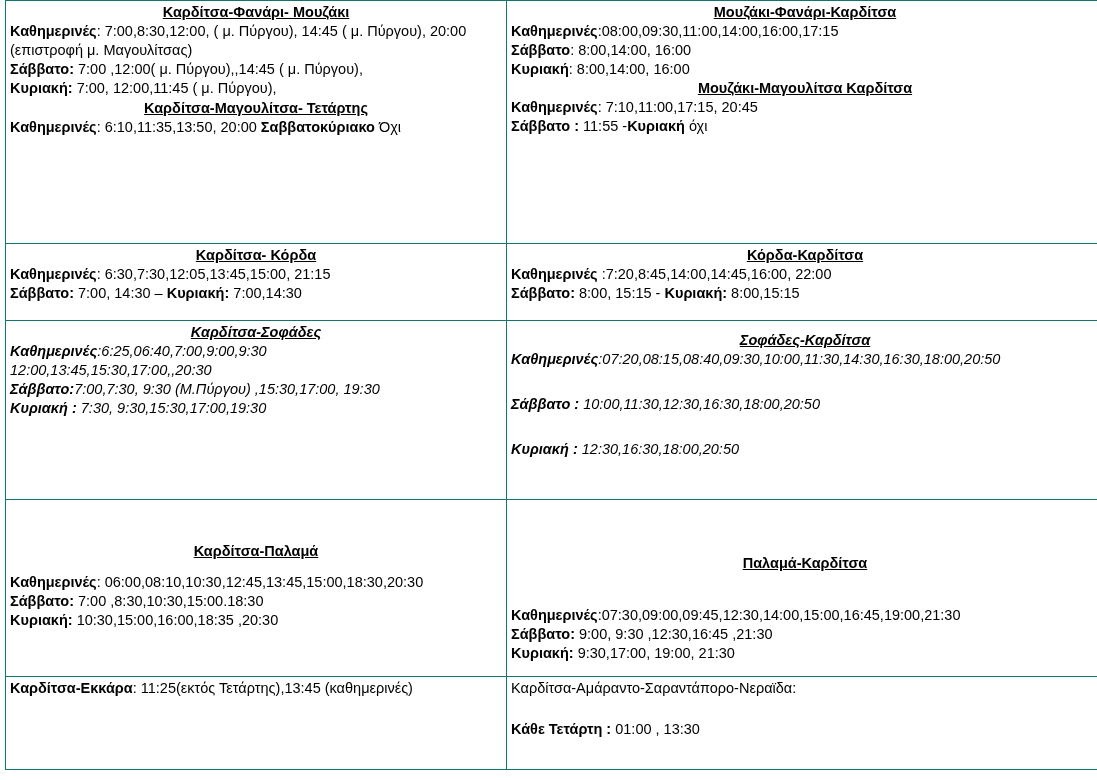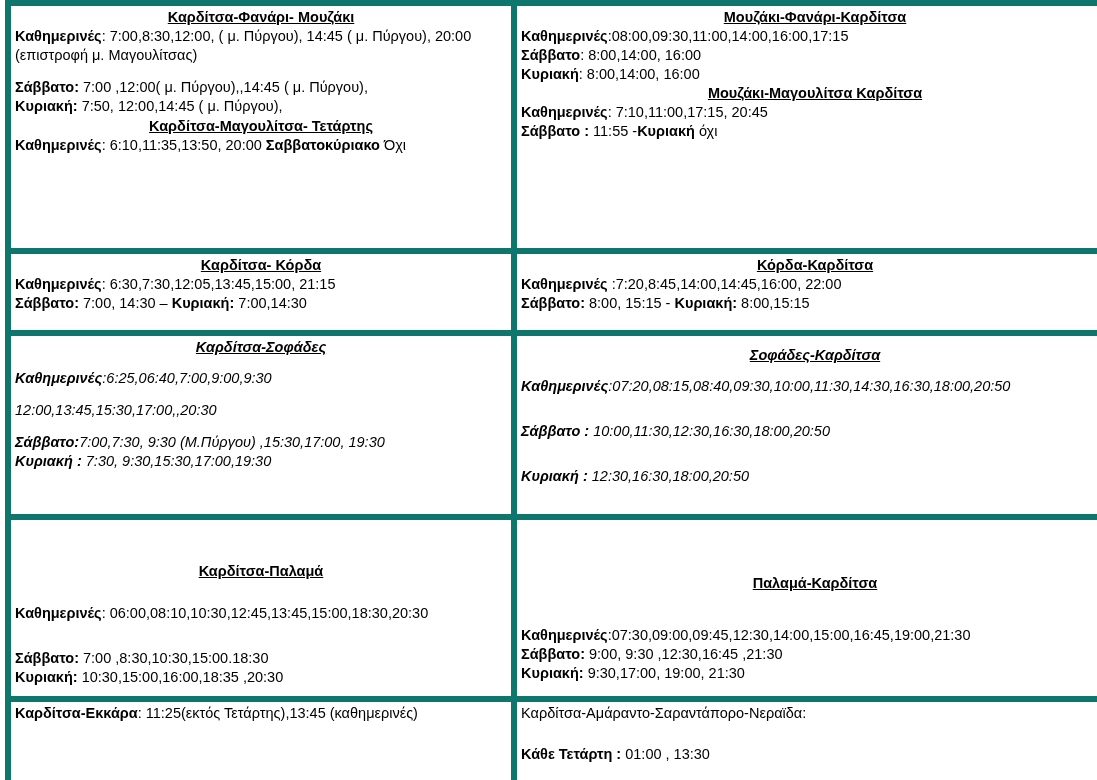--- a/index.html
+++ b/index.html
@@ -15,39 +15,39 @@
     color: #000000;
     overflow: hidden;
   }
   table.schedule {
     border-collapse: collapse;
     width: 1082px;
     margin: 0 0 0 5px;
     table-layout: fixed;
   }
   table.schedule td {
-    border: 6px solid #0f766e;
+    border: 1px solid #0f766e;
     vertical-align: top;
     padding: 2px 4px 4px 4px;
   }
   .col-left  { width: 492px; }
   .col-right { width: 588px; }
 
   .title {
     text-align: center;
     font-weight: bold;
     text-decoration: underline;
     margin: 0 0 1px 0;
     line-height: 1.25;
   }
   .line {
     margin: 0;
     line-height: 1.3;
   }
-  .line.sp { margin-top: 13px; }
+  .line.sp { margin-top: 0; }
   .b { font-weight: bold; text-align: right; }
   .pad-top-1  { padding-top: 1px; }
   .pad-top-8  { padding-top: 8px; }
   .pad-top-40 { padding-top: 40px; }
   .pad-top-52 { padding-top: 52px; }
   .h-cell-1 { height: 236px; }
   .h-cell-2 { height: 70px; }
   .h-cell-3 { height: 172px; font-style: italic; }
   .h-cell-4 { height: 170px; }
   .h-cell-5 { height: 86px; }
@@ -56,21 +56,21 @@
 <body>
 
 <table class="schedule">
   <tbody>
 
     <tr>
       <td class="col-left h-cell-1">
         <div class="title">Καρδίτσα-Φανάρι- Μουζάκι</div>
         <div class="line"><span class="b">Καθημερινές</span><span>: 7:00,8:30,12:00, ( μ. Πύργου), 14:45 ( μ. Πύργου), 20:00 (επιστροφή μ. Μαγουλίτσας)</span></div>
         <div class="line sp"><span class="b">Σάββατο:</span><span> 7:00  ,12:00( μ. Πύργου),,14:45 ( μ. Πύργου),</span></div>
-        <div class="line"><span class="b">Κυριακή:</span><span> 7:50,  12:00,14:45 ( μ. Πύργου),</span></div>
+        <div class="line"><span class="b">Κυριακή:</span><span> 7:00,  12:00,11:45 ( μ. Πύργου),</span></div>
         <div class="title pad-top-1">Καρδίτσα-Μαγουλίτσα- Τετάρτης</div>
         <div class="line"><span class="b">Καθημερινές</span><span>: 6:10,11:35,13:50, 20:00 </span><span class="b">Σαββατοκύριακο</span><span> Όχι</span></div>
       </td>
       <td class="col-right h-cell-1">
         <div class="title">Μουζάκι-Φανάρι-Καρδίτσα</div>
         <div class="line"><span class="b">Καθημερινές</span><span>:08:00,09:30,11:00,14:00,16:00,17:15</span></div>
         <div class="line"><span class="b">Σάββατο</span><span>: 8:00,14:00, 16:00</span></div>
         <div class="line"><span class="b">Κυριακή</span><span>: 8:00,14:00, 16:00</span></div>
         <div class="title">Μουζάκι-Μαγουλίτσα Καρδίτσα</div>
         <div class="line"><span class="b">Καθημερινές</span><span>: 7:10,11:00,17:15, 20:45</span></div>
@@ -103,22 +103,22 @@
         <div class="title pad-top-8">Σοφάδες-Καρδίτσα</div>
         <div class="line sp"><span class="b">Καθημερινές</span><span>:07:20,08:15,08:40,09:30,10:00,11:30,14:30,16:30,18:00,20:50</span></div>
         <div class="line sp" style="margin-top:26px"><span class="b">Σάββατο :</span><span> 10:00,11:30,12:30,16:30,18:00,20:50</span></div>
         <div class="line sp" style="margin-top:26px"><span class="b">Κυριακή :</span><span> 12:30,16:30,18:00,20:50</span></div>
       </td>
     </tr>
 
     <tr>
       <td class="col-left h-cell-4">
         <div class="title pad-top-40">Καρδίτσα-Παλαμά</div>
-        <div class="line sp" style="margin-top:24px"><span class="b">Καθημερινές</span><span>: 06:00,08:10,10:30,12:45,13:45,15:00,18:30,20:30</span></div>
-        <div class="line sp" style="margin-top:26px"><span class="b">Σάββατο:</span><span> 7:00 ,8:30,10:30,15:00.18:30</span></div>
+        <div class="line sp" style="margin-top:13px"><span class="b">Καθημερινές</span><span>: 06:00,08:10,10:30,12:45,13:45,15:00,18:30,20:30</span></div>
+        <div class="line sp" style=""><span class="b">Σάββατο:</span><span> 7:00 ,8:30,10:30,15:00.18:30</span></div>
         <div class="line"><span class="b">Κυριακή:</span><span> 10:30,15:00,16:00,18:35 ,20:30</span></div>
       </td>
       <td class="col-right h-cell-4">
         <div class="title pad-top-52">Παλαμά-Καρδίτσα</div>
         <div class="line sp" style="margin-top:34px"><span class="b">Καθημερινές</span><span>:07:30,09:00,09:45,12:30,14:00,15:00,16:45,19:00,21:30</span></div>
         <div class="line"><span class="b">Σάββατο:</span><span> 9:00, 9:30 ,12:30,16:45 ,21:30</span></div>
         <div class="line"><span class="b">Κυριακή:</span><span> 9:30,17:00, 19:00, 21:30</span></div>
       </td>
     </tr>
 

